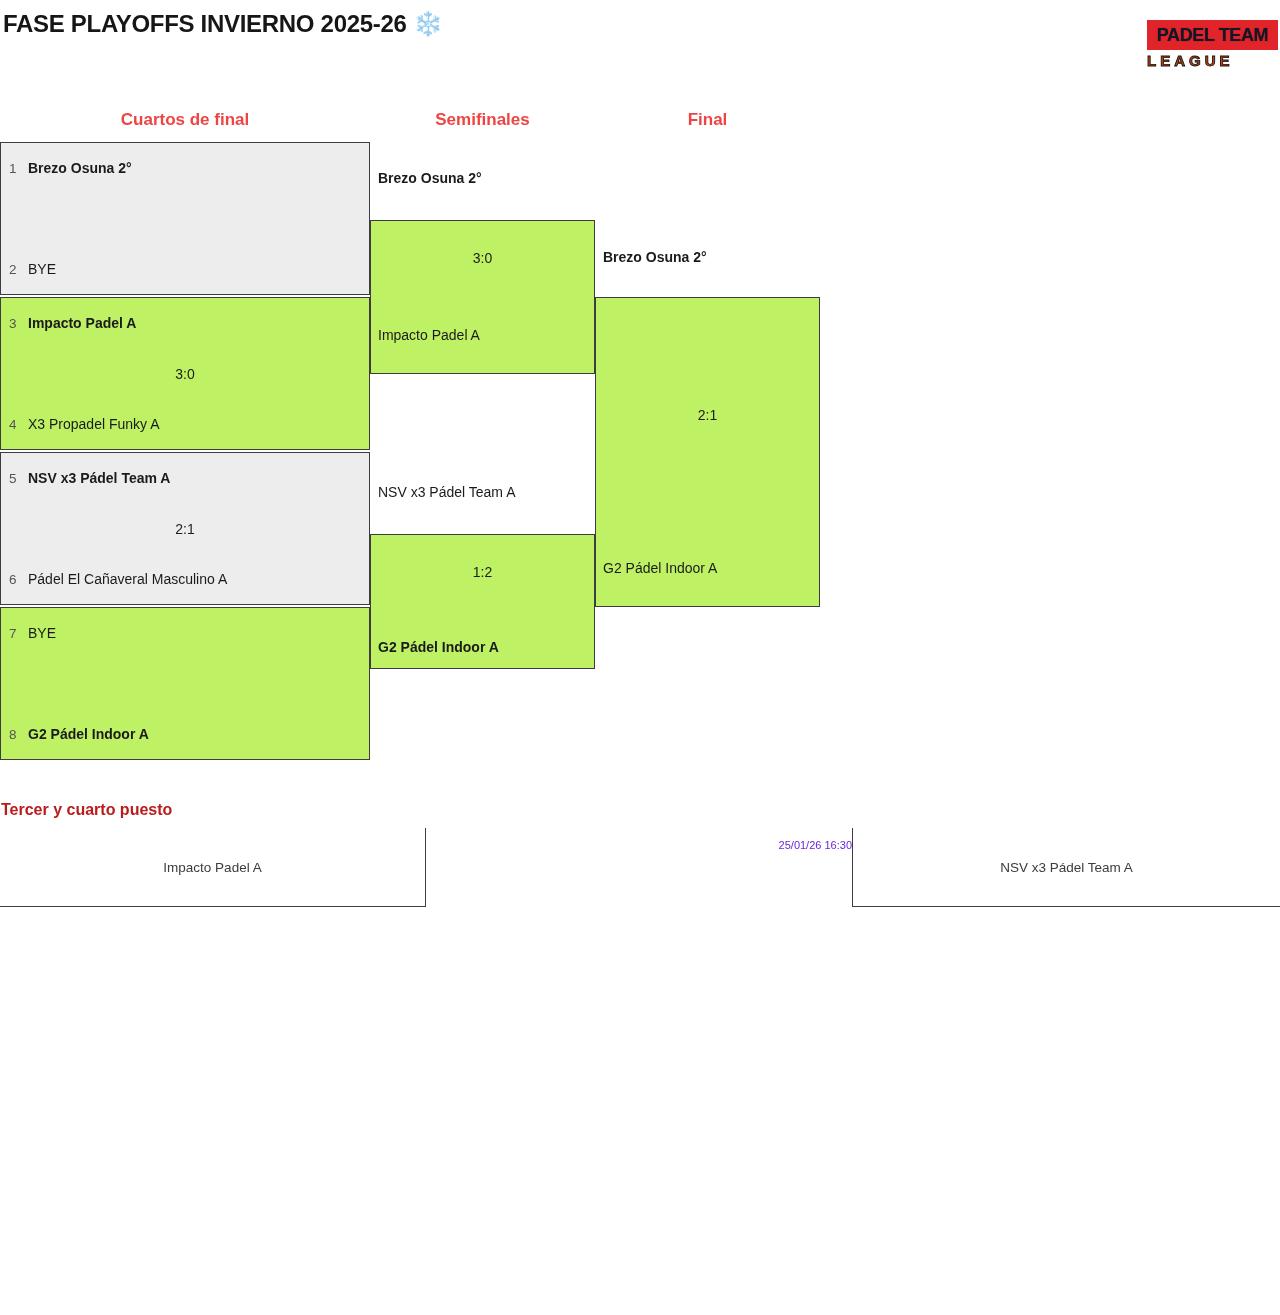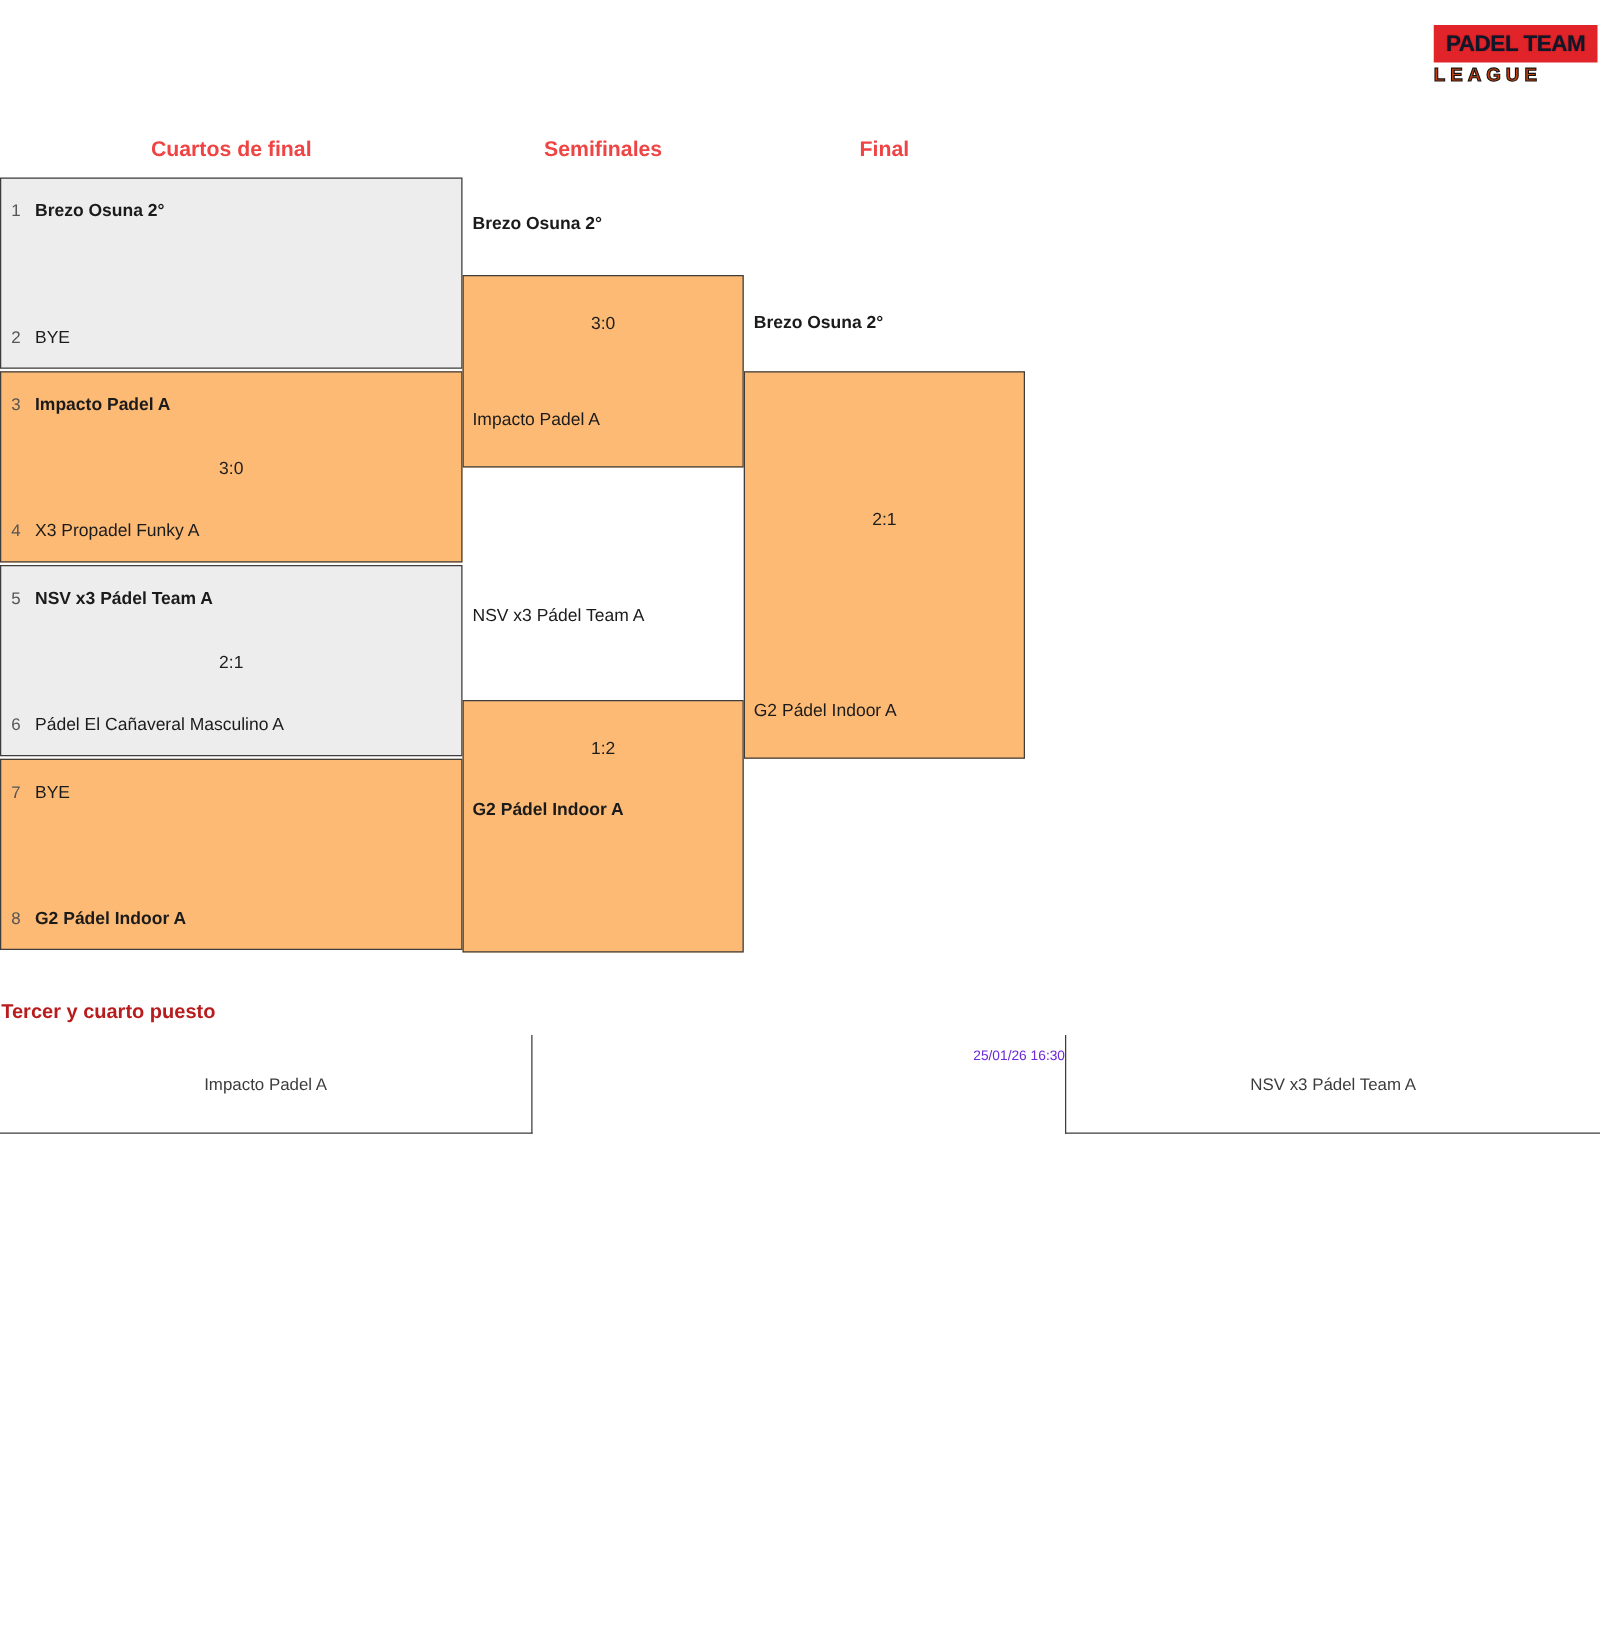--- a/index.html
+++ b/index.html
@@ -68,33 +68,33 @@
     color: #ef4444;
   }
   .ch-qf { left: 0;     width: 370px; }
   .ch-sf { left: 370px; width: 225px; }
   .ch-f  { left: 595px; width: 225px; }
 
   
   .match {
     position: absolute;
     border: 1px solid #3d3d3d;
-    background: #fdba74;
+    background: #bef264;
   }
   .match.shaded { background: #ededed; }
 
   .qf  { left: 0; width: 370px; height: 153px; }
   .qf1 { top: 142px; }
   .qf2 { top: 297px; }
   .qf3 { top: 452px; }
   .qf4 { top: 607px; }
 
   .sf  { left: 370px; width: 225px; }
   .sf1 { top: 220px; height: 154px; }
-  .sf2 { top: 560px; height: 202px; }
+  .sf2 { top: 534px; height: 135px; }
 
   .final-box { left: 595px; top: 297px; width: 225px; height: 310px; }
 
   .team {
     position: absolute;
     left: 8px;
     right: 6px;
     display: flex;
     align-items: flex-start;
     font-size: 14px;
@@ -181,20 +181,21 @@
     text-align: right;
     font-size: 11px;
     color: #6d28d9;
   }
 </style>
 </head>
 <body>
 
 <div class="canvas">
 
+  <div class="page-title">FASE PLAYOFFS INVIERNO 2025-26 ❄️</div>
 
   <div class="logo">
     <div class="logo-red">PADEL TEAM</div>
     <div class="logo-league">LEAGUE</div>
   </div>
 
   <div class="col-header ch-qf">Cuartos de final</div>
   <div class="col-header ch-sf">Semifinales</div>
   <div class="col-header ch-f">Final</div>
 

